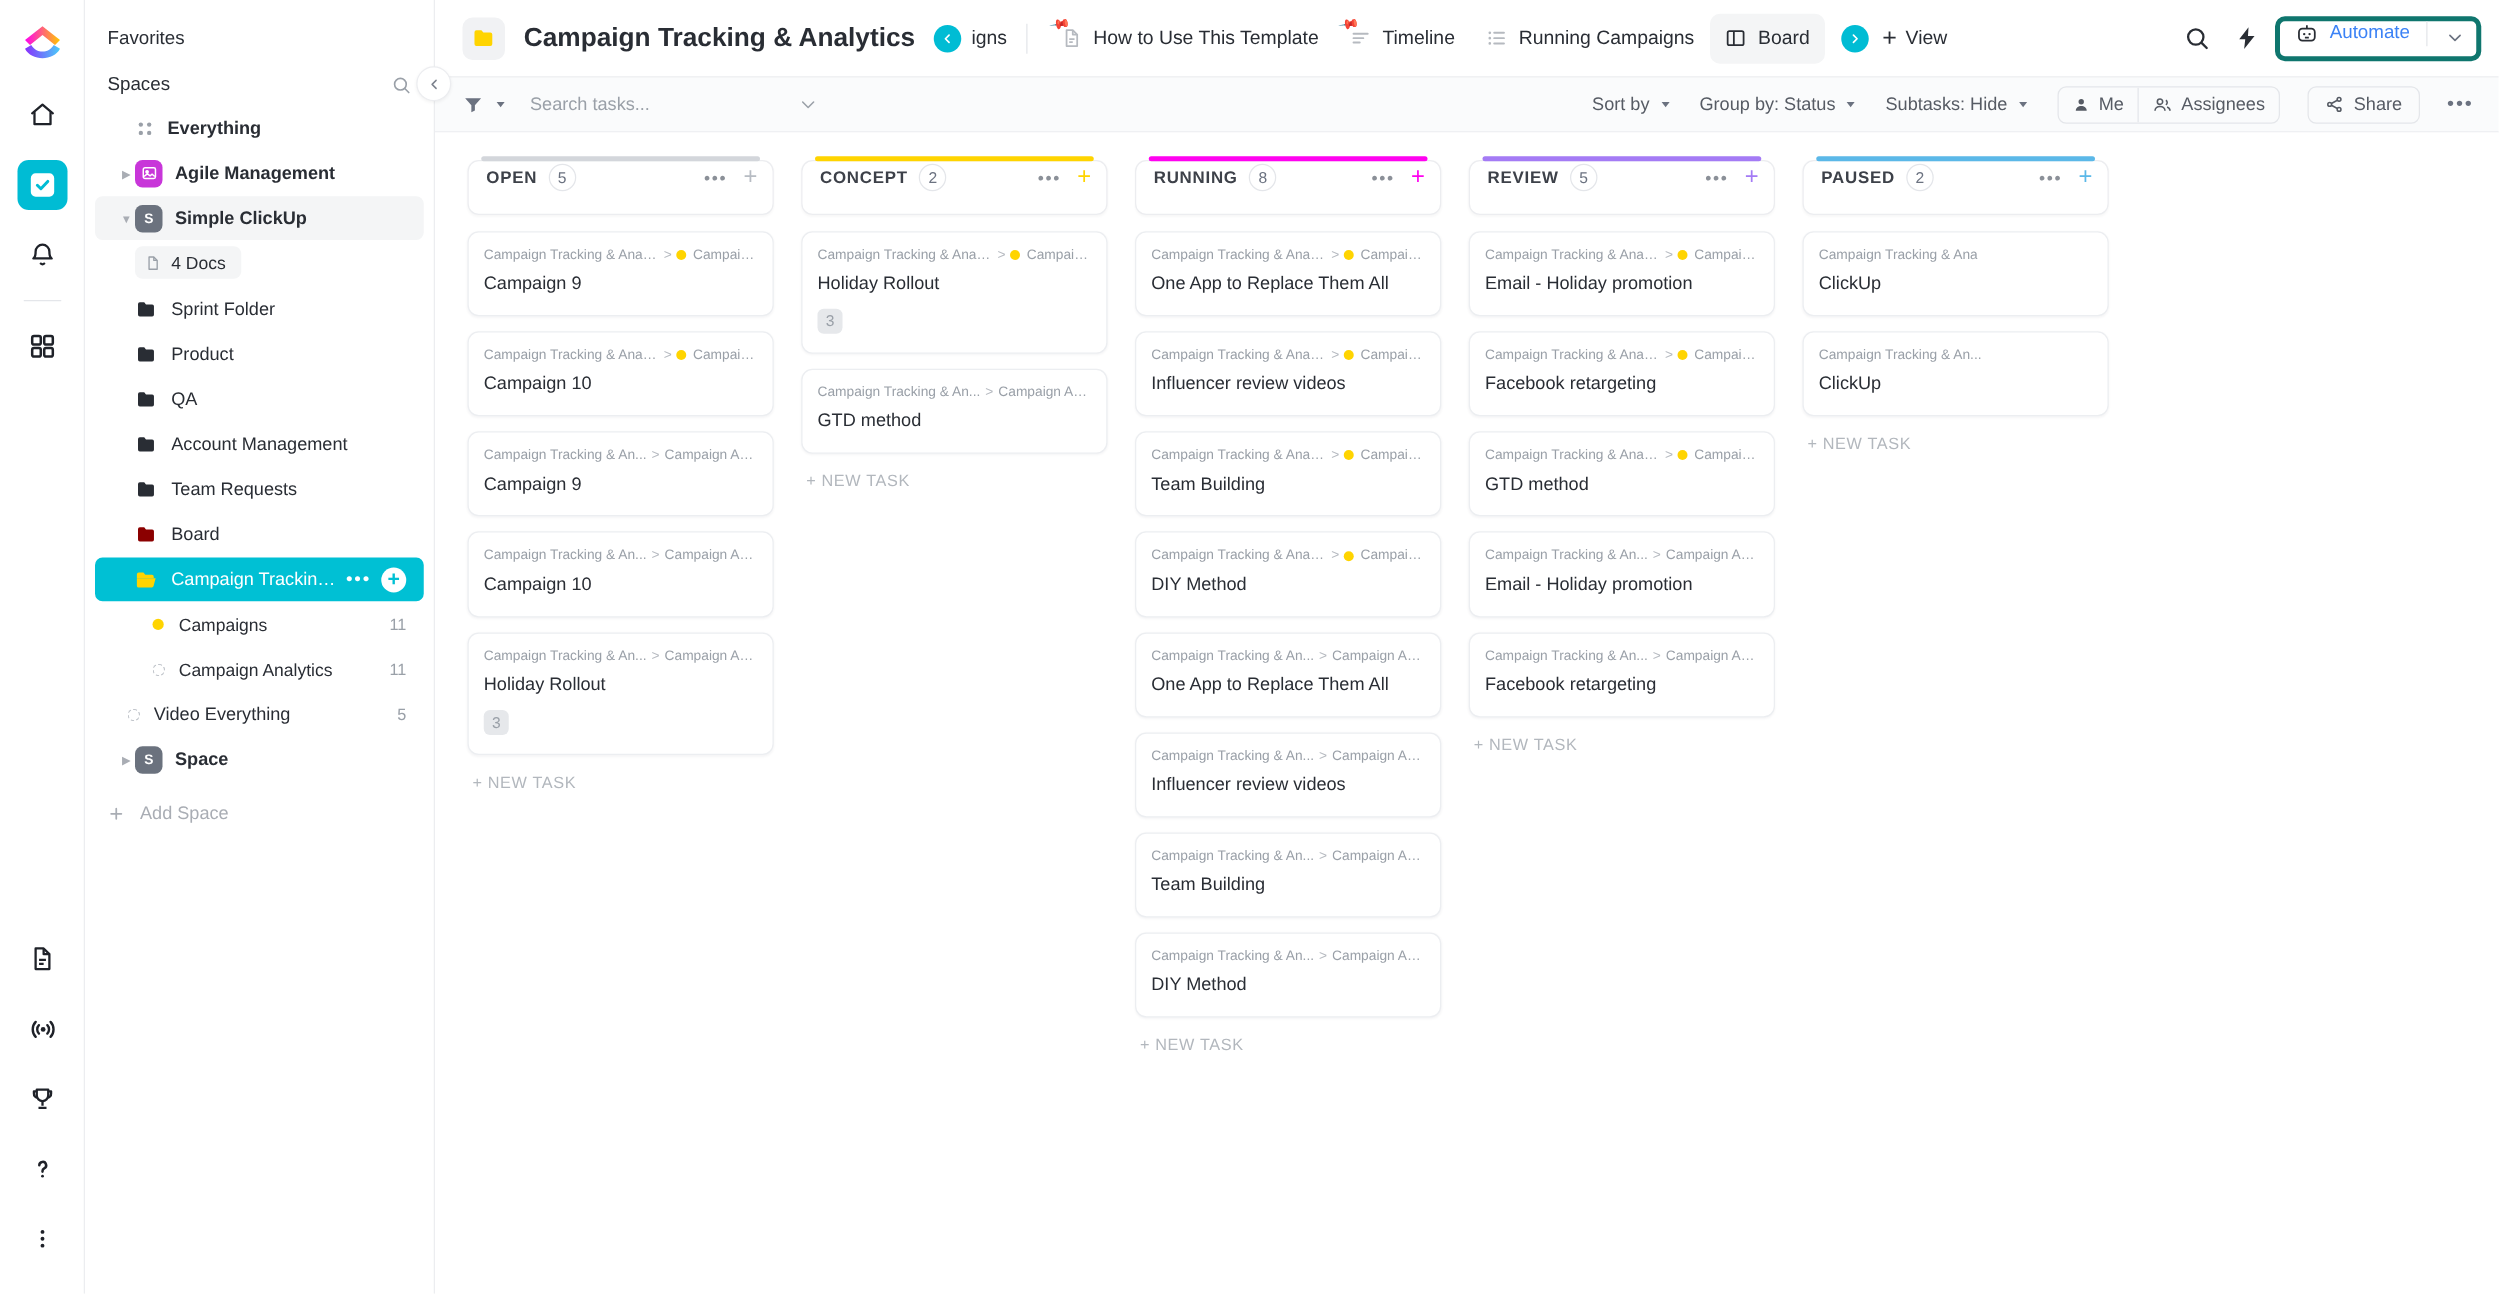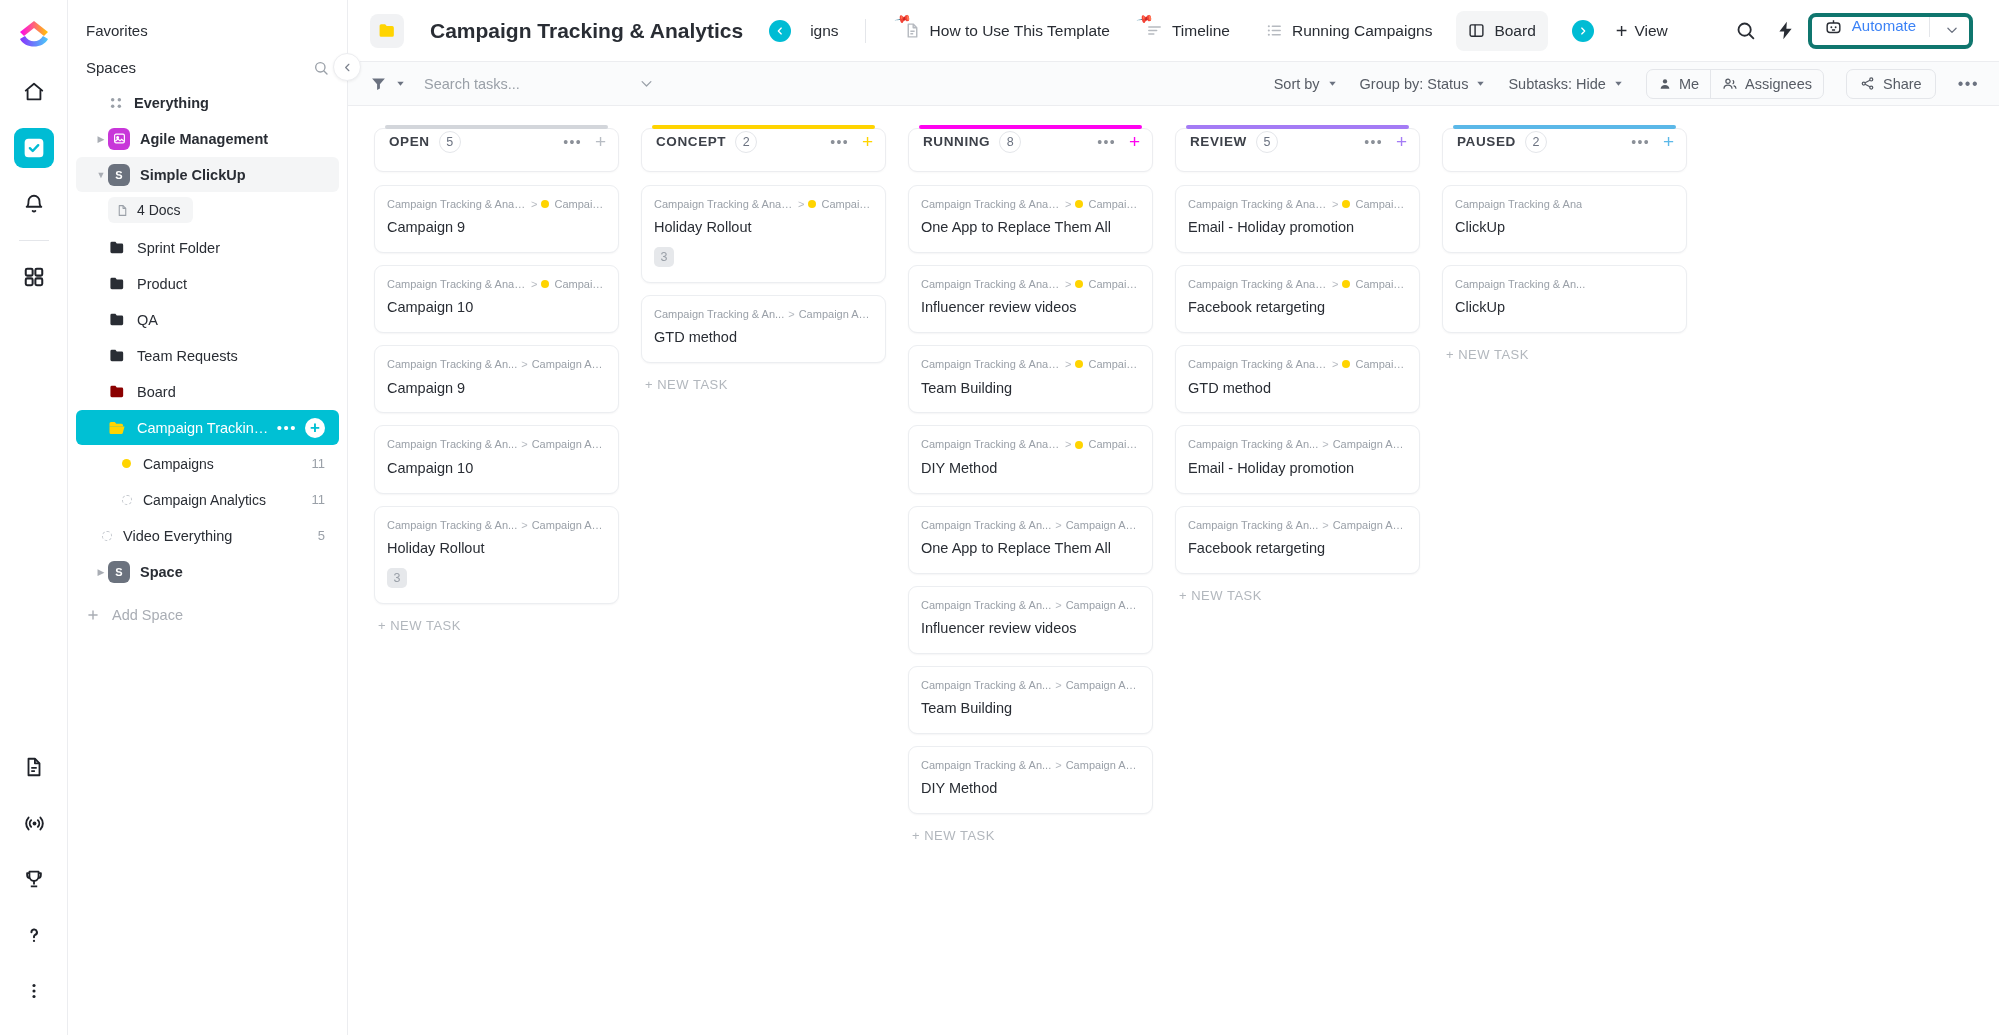--- a/index.html
+++ b/index.html
@@ -95,21 +95,21 @@
     display: flex; align-items: center; justify-content: center;
     color: #7c828d; font-size: 12px; z-index: 40; cursor: pointer;
     box-shadow: 0 1px 3px rgba(0,0,0,.06);
   }
 
   
   .main { flex: 1; min-width: 0; display: flex; flex-direction: column; background: #fff; }
 
   .topbar {
     height: 62px; flex: none; display: flex; align-items: center;
-    padding: 0 26px 0 22px; border-bottom: 1px solid #ecedf0; gap: 12px;
+    padding: 0 14px 0 22px; border-bottom: 1px solid #ecedf0; gap: 1px;
     position: relative; overflow: hidden;
   }
   .tb-foldericon {
     width: 34px; height: 34px; border-radius: 8px; background: #f1f2f4;
     display: flex; align-items: center; justify-content: center; flex: none;
   }
   .tb-title {
     font-size: 21px; font-weight: 700; color: #292d34;
     margin-left: 14px; white-space: nowrap; flex: none;
   }
@@ -390,20 +390,29 @@
     <div class="sb-item">
       <span class="sb-arrow"></span>
       <span class="sb-folder">
         <svg width="17" height="17" viewBox="0 0 24 24" fill="#292d34">
             <path d="M2 6a2 2 0 0 1 2-2h5l2 2.4h7a2 2 0 0 1 2 2V18a2 2 0 0 1-2 2H4a2 2 0 0 1-2-2z"></path>
           </svg>
       </span>
       <span class="tw">QA</span>
     </div>
 
+    <div class="sb-item">
+      <span class="sb-arrow"></span>
+      <span class="sb-folder">
+        <svg width="17" height="17" viewBox="0 0 24 24" fill="#292d34">
+            <path d="M2 6a2 2 0 0 1 2-2h5l2 2.4h7a2 2 0 0 1 2 2V18a2 2 0 0 1-2 2H4a2 2 0 0 1-2-2z"></path>
+          </svg>
+      </span>
+      <span class="tw">Account Management</span>
+    </div>
 
     <div class="sb-item">
       <span class="sb-arrow"></span>
       <span class="sb-folder">
         <svg width="17" height="17" viewBox="0 0 24 24" fill="#292d34">
             <path d="M2 6a2 2 0 0 1 2-2h5l2 2.4h7a2 2 0 0 1 2 2V18a2 2 0 0 1-2 2H4a2 2 0 0 1-2-2z"></path>
           </svg>
       </span>
       <span class="tw">Team Requests</span>
     </div>

